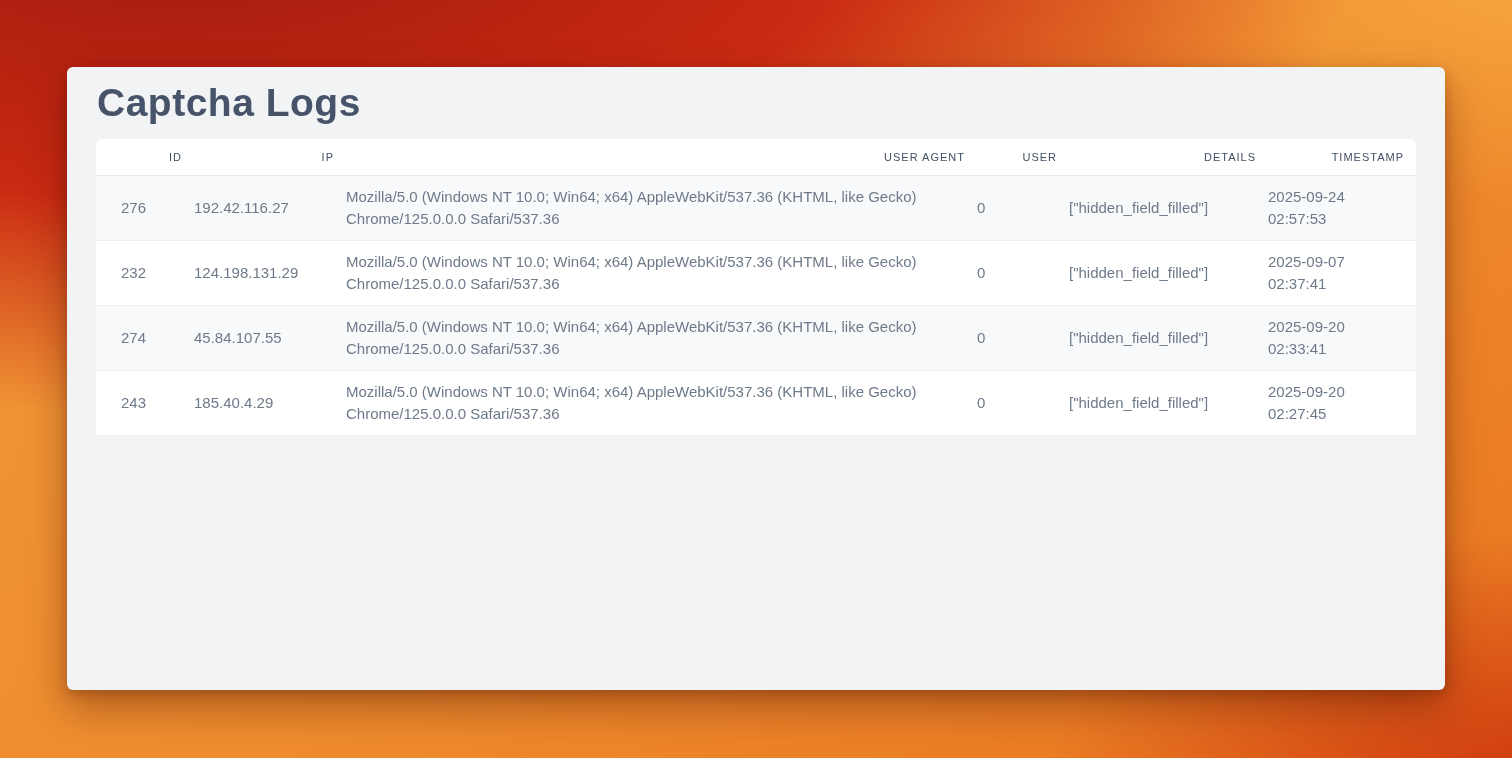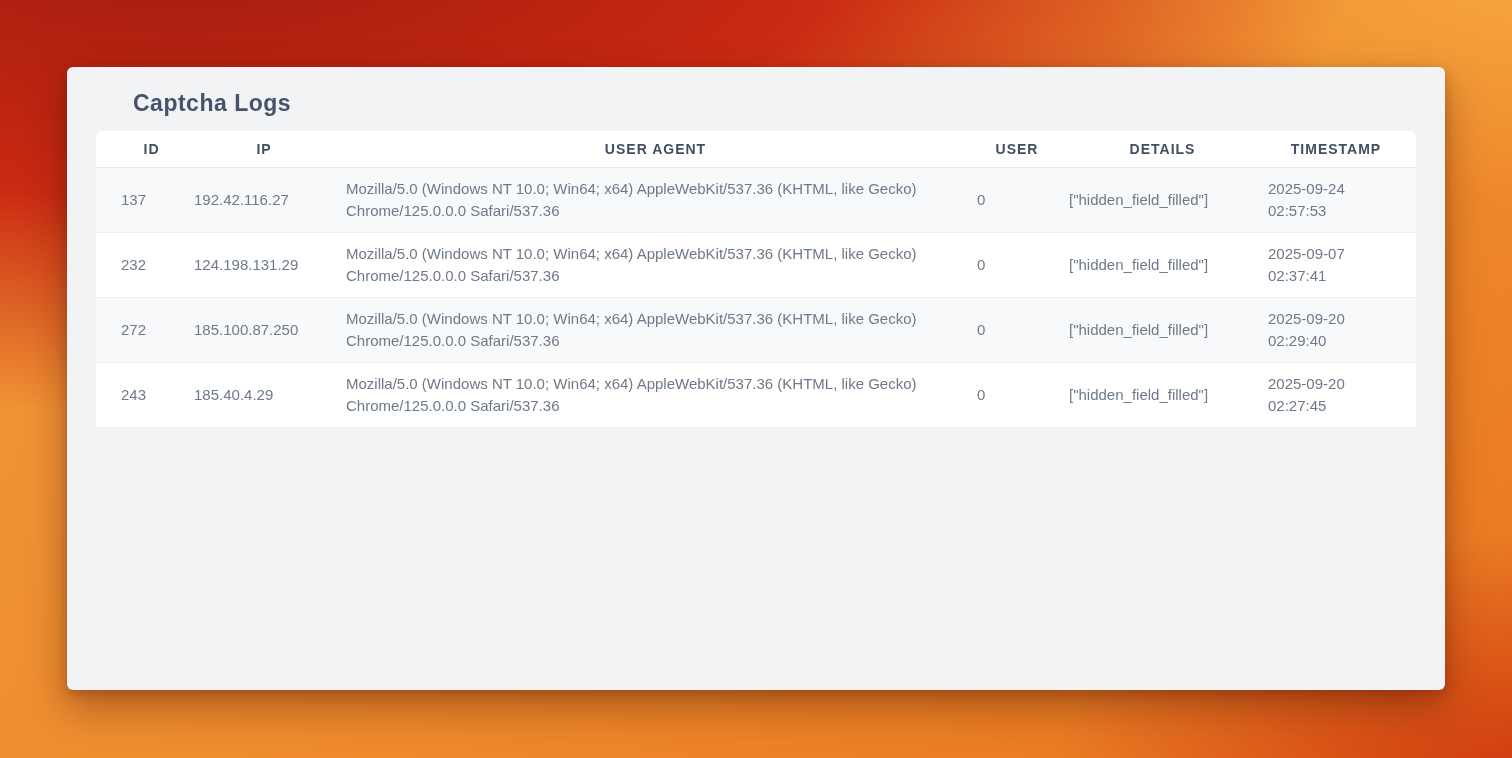--- a/index.html
+++ b/index.html
@@ -20,51 +20,50 @@
     left: 67px; top: 67px;
     width: 1378px; height: 623px;
     background: #f1f3f4;
     border-radius: 6px;
     box-shadow: 0 18px 40px rgba(70, 15, 0, 0.38), 0 4px 12px rgba(70, 15, 0, 0.22);
     overflow: hidden;
     padding: 0 29px;
   }
 
   .page-title {
-    font-size: 23px;
+    font-size: 39px;
     font-weight: 600;
     letter-spacing: 0.5px;
     color: #46536a;
     padding: 15px 1px 0 1px;
-    height: 64px;
+    height: 72px;
     line-height: 42px;
-    margin-left: 36px;
   }
 
   table {
     width: 1320px;
     border-collapse: collapse;
     table-layout: fixed;
     background: #ffffff;
     border-radius: 8px 8px 0 0;
     overflow: hidden;
   }
   col.c-id       { width: 98px; }
   col.c-ip       { width: 152px; }
   col.c-ua       { width: 631px; }
   col.c-score    { width: 92px; }
   col.c-details  { width: 199px; }
   col.c-ts       { width: 148px; }
 
   thead th {
     height: 36px;
-    text-align: center;
+    text-align: right;
     vertical-align: middle;
-    font-size: 14px;
-    font-weight: 700;
+    font-size: 11px;
+    font-weight: 400;
     letter-spacing: 1px;
     color: #414f63;
     background: #ffffff;
     border-bottom: 1px solid #e7e9ed;
     padding: 0 12px 0 0;
   }
   tbody td {
     height: 65px;
     vertical-align: middle;
     font-size: 15px;
@@ -98,42 +97,42 @@
         <th>ID</th>
         <th>IP</th>
         <th>USER AGENT</th>
         <th>USER</th>
         <th>DETAILS</th>
         <th>TIMESTAMP</th>
       </tr>
     </thead>
     <tbody>
       <tr>
-        <td>137</td>
+        <td>276</td>
         <td>192.42.116.27</td>
         <td>Mozilla/5.0 (Windows NT 10.0; Win64; x64) AppleWebKit/537.36 (KHTML, like Gecko) Chrome/125.0.0.0 Safari/537.36</td>
         <td>0</td>
         <td>["hidden_field_filled"]</td>
         <td>2025-09-24 02:57:53</td>
       </tr>
       <tr>
         <td>232</td>
         <td>124.198.131.29</td>
         <td>Mozilla/5.0 (Windows NT 10.0; Win64; x64) AppleWebKit/537.36 (KHTML, like Gecko) Chrome/125.0.0.0 Safari/537.36</td>
         <td>0</td>
         <td>["hidden_field_filled"]</td>
         <td>2025-09-07 02:37:41</td>
       </tr>
       <tr>
-        <td>272</td>
-        <td>185.100.87.250</td>
+        <td>274</td>
+        <td>45.84.107.55</td>
         <td>Mozilla/5.0 (Windows NT 10.0; Win64; x64) AppleWebKit/537.36 (KHTML, like Gecko) Chrome/125.0.0.0 Safari/537.36</td>
         <td>0</td>
         <td>["hidden_field_filled"]</td>
-        <td>2025-09-20 02:29:40</td>
+        <td>2025-09-20 02:33:41</td>
       </tr>
       <tr>
         <td>243</td>
         <td>185.40.4.29</td>
         <td>Mozilla/5.0 (Windows NT 10.0; Win64; x64) AppleWebKit/537.36 (KHTML, like Gecko) Chrome/125.0.0.0 Safari/537.36</td>
         <td>0</td>
         <td>["hidden_field_filled"]</td>
         <td>2025-09-20 02:27:45</td>
       </tr>
     </tbody>

